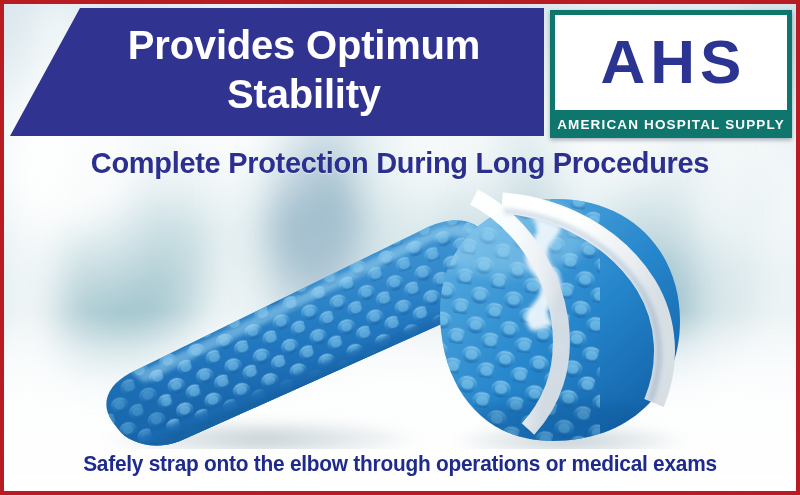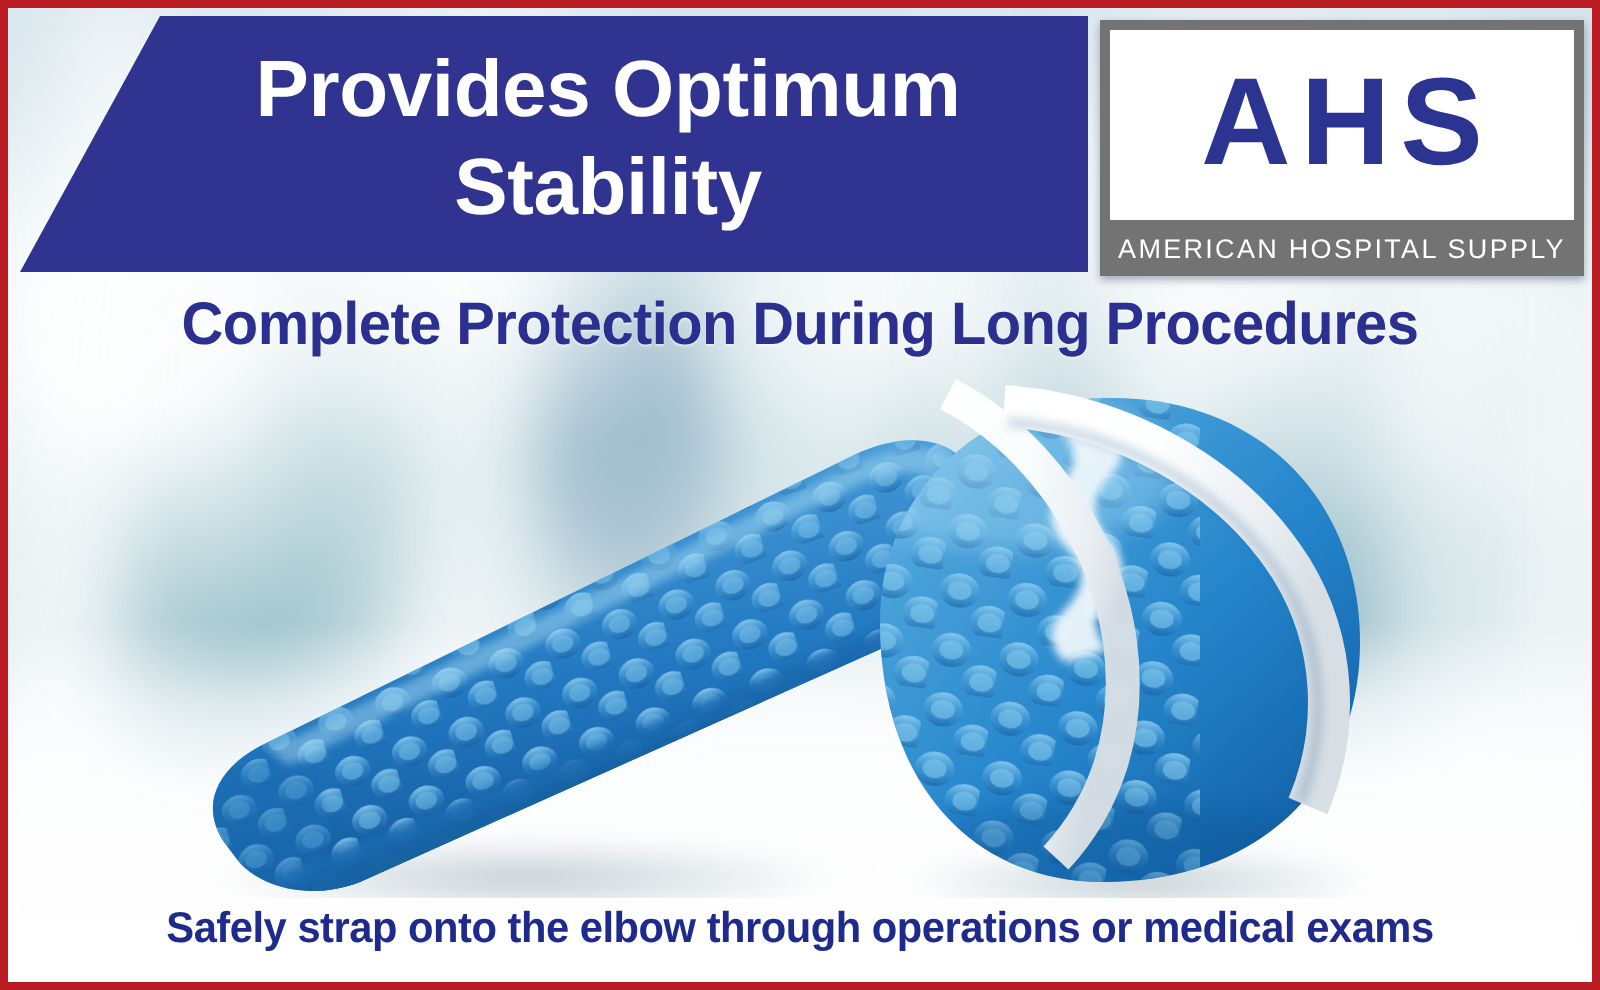--- a/index.html
+++ b/index.html
@@ -108,21 +108,21 @@
     text-align: center;
     letter-spacing: -0.2px;
     white-space: pre-line;
   }
 
   
   #logo-block {
     position: absolute;
     right: 4px; top: 6px;
     width: 242px; height: 128px;
-    background: #737373;
+    background: #0f766e;
     padding: 5px 5px 0 5px;
     filter: drop-shadow(0 2px 2px rgba(20,30,70,.35));
     display: flex;
     flex-direction: column;
   }
 
   #logo-mark-box {
     flex: 1;
     background: #ffffff;
     display: flex;
@@ -140,21 +140,21 @@
     transform: translateY(-1px);
   }
 
   #logo-tagline {
     height: 28px;
     display: flex;
     align-items: center;
     justify-content: center;
     color: #ffffff;
     font-size: 13.5px;
-    font-weight: normal;
+    font-weight: bold;
     letter-spacing: 1.15px;
   }
 
   
   #subtitle {
     position: absolute;
     left: 0; right: 0; top: 142px;
     text-align: center;
     color: #2b2f8f;
     font-size: 30px;

